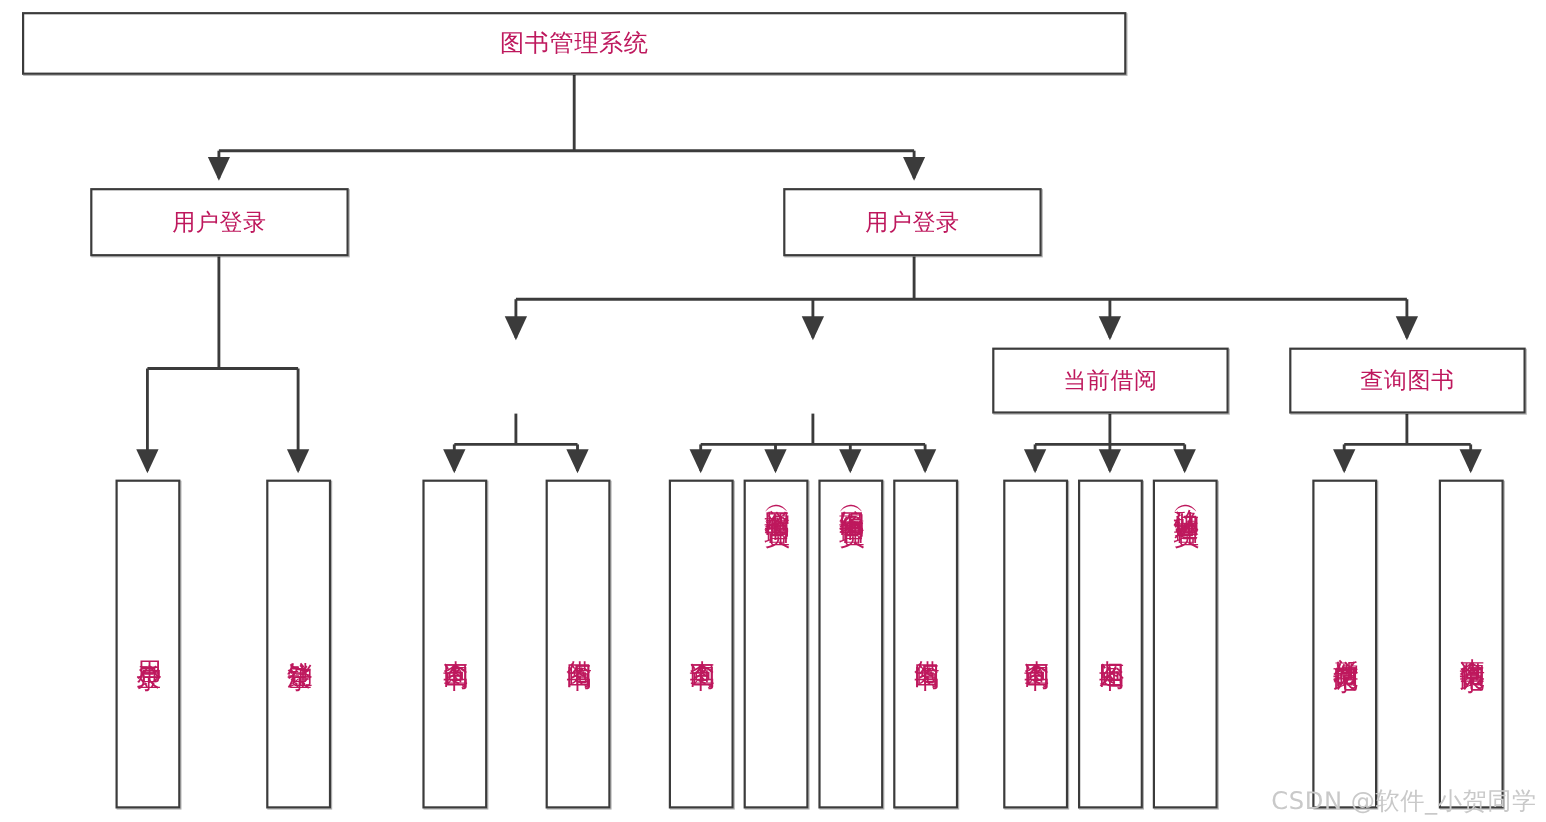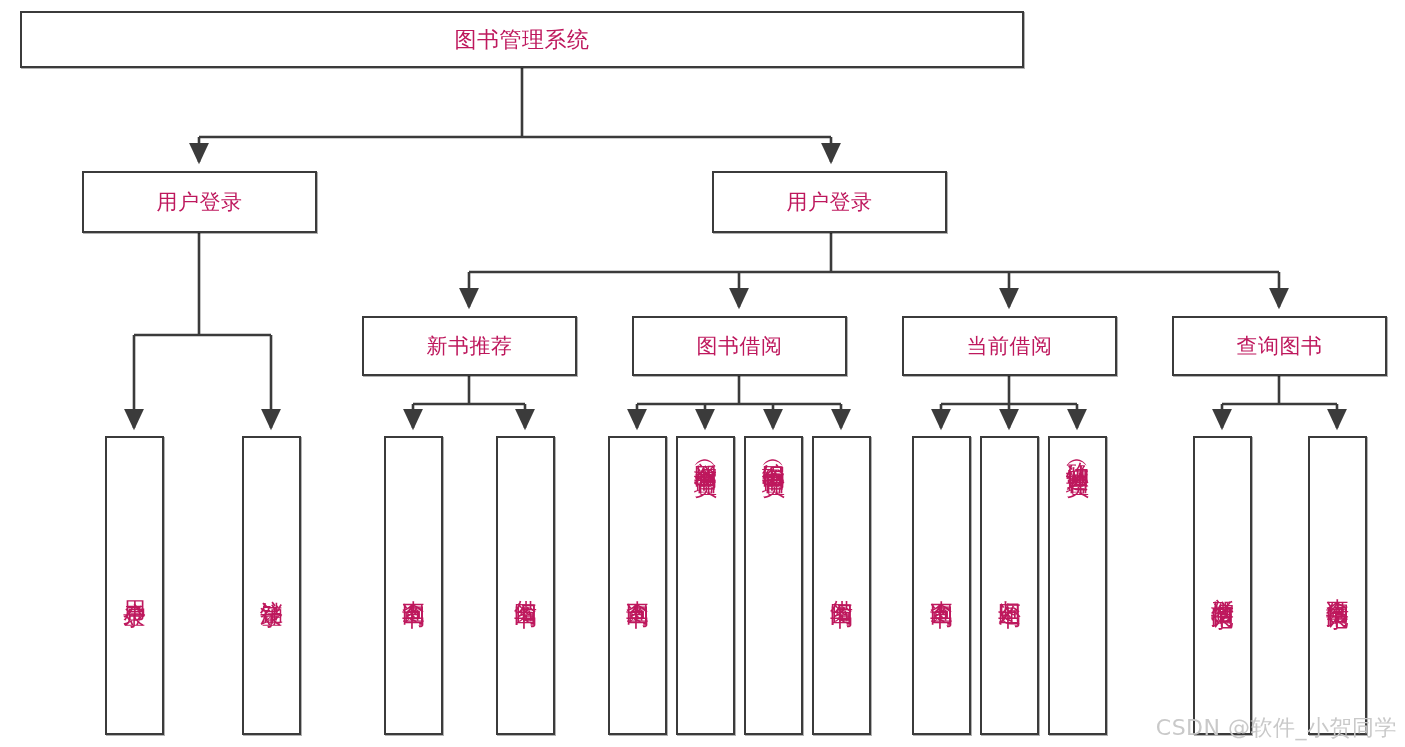--- a/index.html
+++ b/index.html
@@ -139,26 +139,20 @@
     <span class="node-label">图书管理系统</span>
   </div>
 
   <div class="node" style="left:82px; top:171px; width:235px; height:62px;">
     <span class="node-label">用户登录</span>
   </div>
   <div class="node" style="left:712px; top:171px; width:235px; height:62px;">
     <span class="node-label">用户登录</span>
   </div>
 
-  <div class="node" style="left:362px; top:316px; width:215px; height:60px;">
-    <span class="node-label">新书推荐</span>
-  </div>
-  <div class="node" style="left:632px; top:316px; width:215px; height:60px;">
-    <span class="node-label">图书借阅</span>
-  </div>
   <div class="node" style="left:902px; top:316px; width:215px; height:60px;">
     <span class="node-label">当前借阅</span>
   </div>
   <div class="node" style="left:1172px; top:316px; width:215px; height:60px;">
     <span class="node-label">查询图书</span>
   </div>
 
   <div class="node leaf center" style="left:105px; top:436px; width:59px; height:299px;">
     <span class="node-label">用户登录</span>
   </div>

